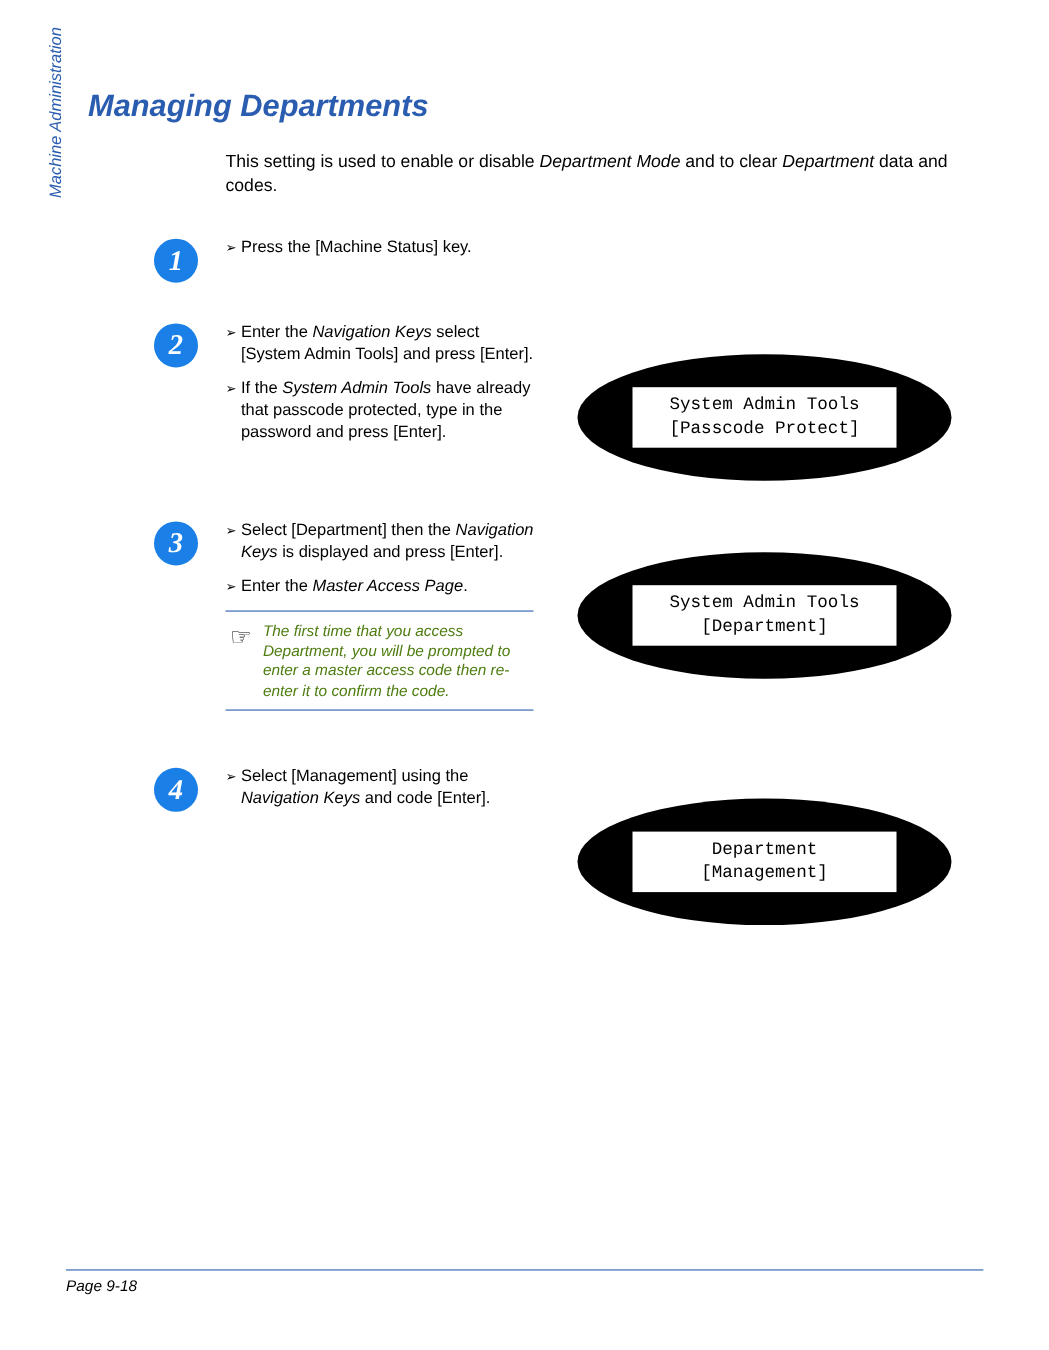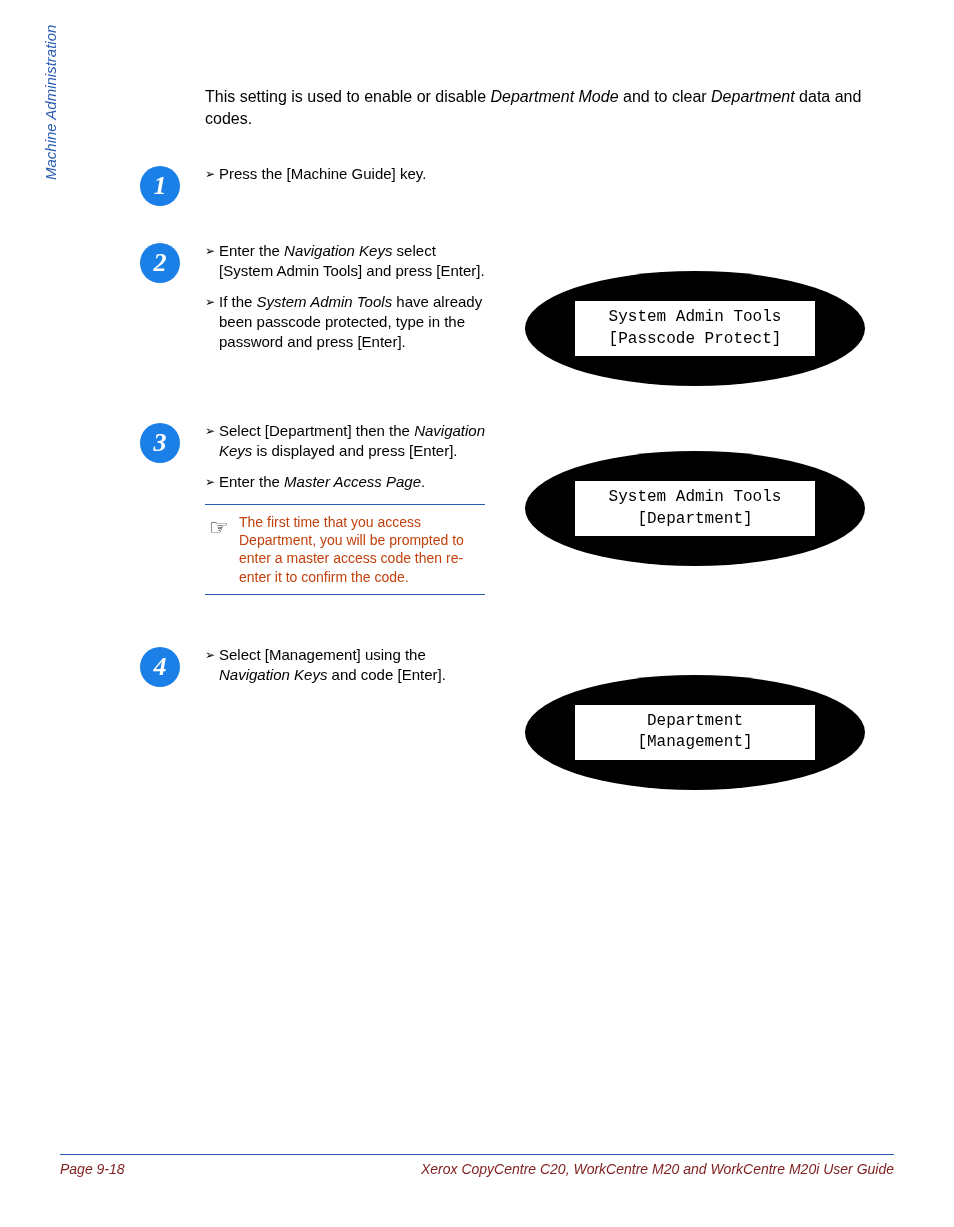--- a/index.html
+++ b/index.html
@@ -90,21 +90,22 @@
     border-bottom: 1.5px solid #2a5db0;
     margin-top: 12px;
     padding: 8px 4px 8px 4px;
     display: flex;
   }
   .note-icon {
     flex: 0 0 30px;
     font-size: 22px;
   }
   .note-text {
-    color: #c2410c;
+    font-style: italic;
+    color: #4d7c0f;
     font-size: 14px;
     line-height: 1.3;
   }
   .lcd {
     position: relative;
     width: 340px;
     height: 115px;
   }
   .lcd-oval {
     position: absolute;
@@ -129,60 +130,61 @@
   }
   .footer {
     position: absolute;
     left: 60px;
     right: 60px;
     bottom: 50px;
     border-top: 1.5px solid #2a5db0;
     padding-top: 6px;
     display: flex;
     justify-content: space-between;
-    color: #7f1d1d;
+    color: #000000;
     font-style: italic;
     font-size: 14px;
   }
 </style>
 </head>
 <body>
 
 <div class="page">
 
   <div class="side-label">Machine Administration</div>
 
+  <h1 class="title">Managing Departments</h1>
 
   <p class="intro">
     <span>This setting is used to enable or disable </span><span class="ital">Department Mode</span><span> and to clear </span><span class="ital">Department</span><span> data and codes.</span>
   </p>
 
   <div class="step">
     <div class="step-num">1</div>
     <div class="step-body">
       <div class="bullet">
         <span class="bullet-mark">➢</span>
-        <span>Press the [Machine Guide] key.</span>
+        <span>Press the [Machine Status] key.</span>
       </div>
     </div>
   </div>
 
   <div class="step">
     <div class="step-num">2</div>
     <div class="step-body">
       <div class="bullet">
         <span class="bullet-mark">➢</span>
         <span>
           <span>Enter the </span><span class="ital">Navigation Keys</span><span> select [System Admin Tools] and press [Enter].</span>
         </span>
       </div>
       <div class="bullet">
         <span class="bullet-mark">➢</span>
         <span>
-          <span>If the </span><span class="ital">System Admin Tools</span><span> have already been passcode protected, type in the password and press [Enter].</span>
+          <span>If the </span><span class="ital">System Admin Tools</span><span> have already that passcode protected, type in the password and press [Enter].</span>
         </span>
       </div>
     </div>
     <div class="display-col">
       <div class="lcd">
         <div class="lcd-oval"></div>
         <div class="lcd-screen">
           <div>System Admin Tools</div>
           <div>[Passcode Protect]</div>
         </div>
@@ -237,16 +239,15 @@
         <div class="lcd-screen">
           <div>Department</div>
           <div>[Management]</div>
         </div>
       </div>
     </div>
   </div>
 
   <div class="footer">
     <span>Page 9-18</span>
-    <span>Xerox CopyCentre C20, WorkCentre M20 and WorkCentre M20i User Guide</span>
   </div>
 
 </div>
 
 </body></html>

